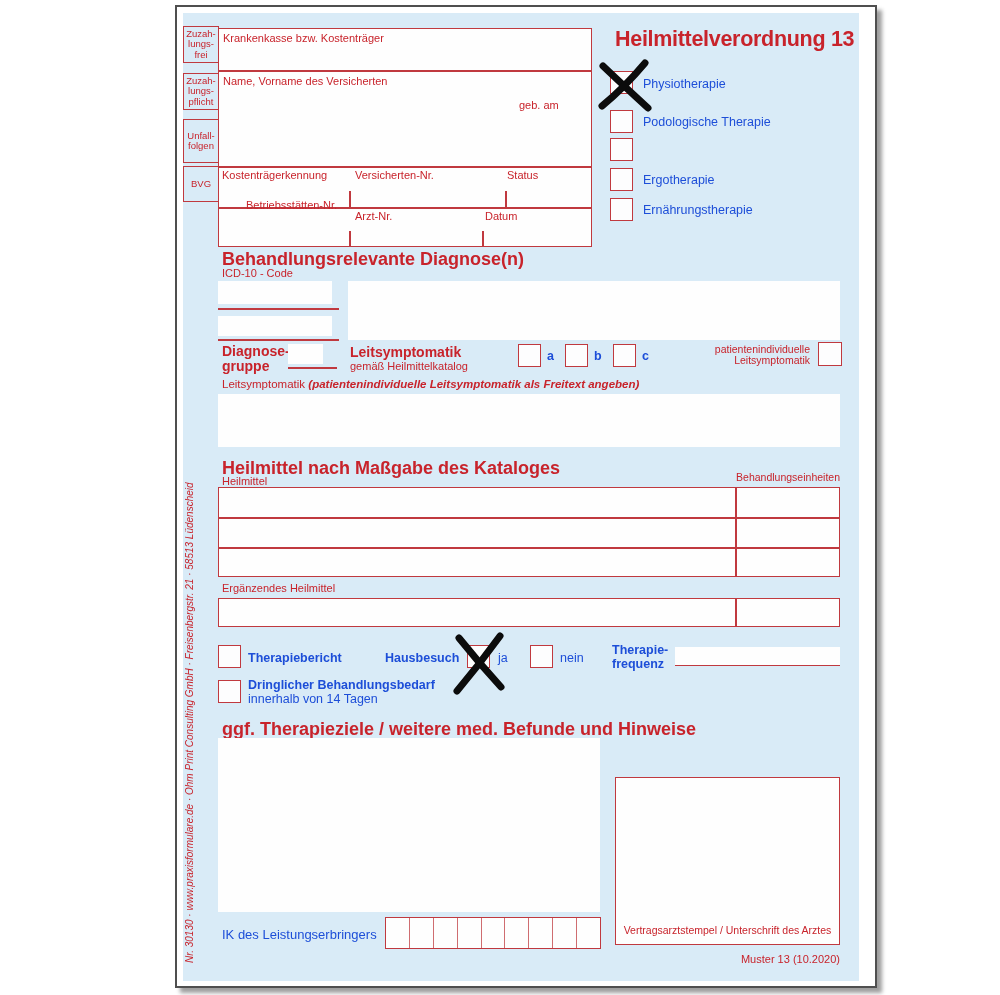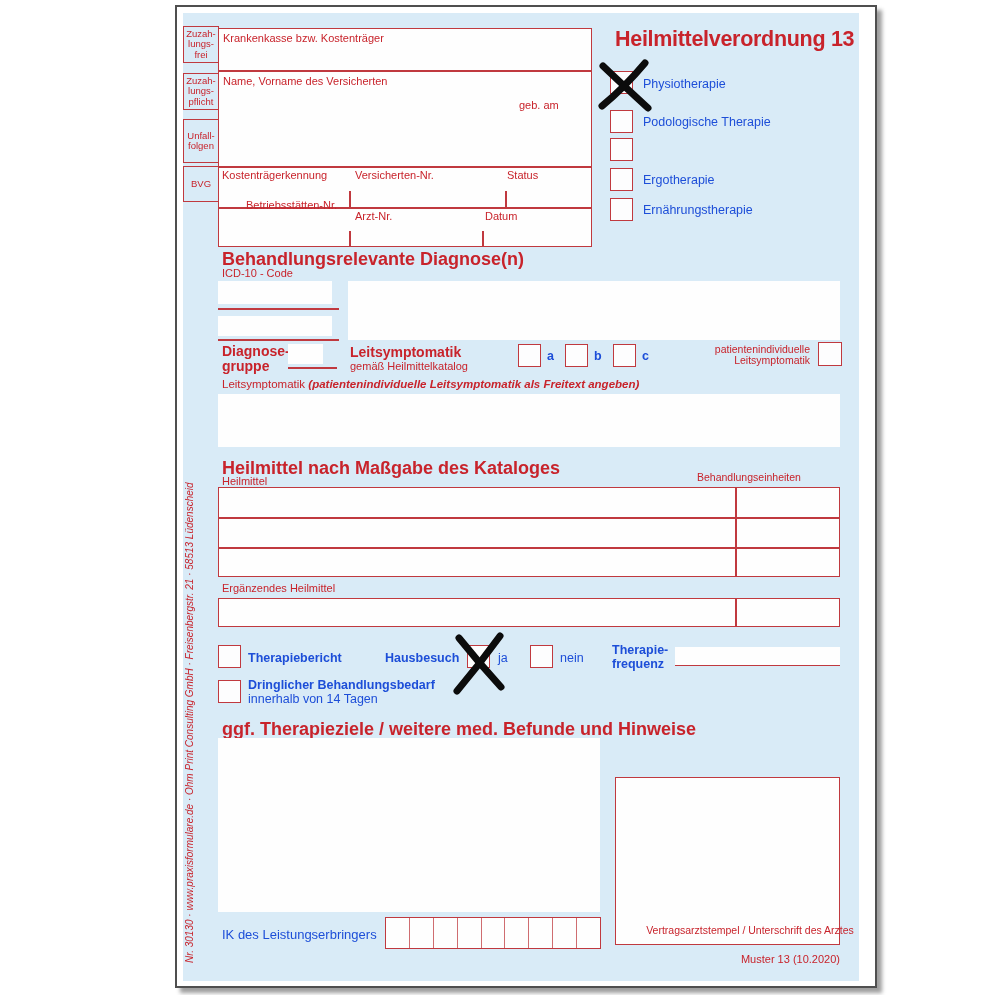--- a/index.html
+++ b/index.html
@@ -136,21 +136,21 @@
     <div class="cb" style="left:641px;top:335px;width:24px;height:24px;"></div>
 
     <div class="lbl" style="left:45px;top:371px;font-size:11.5px;">
       <span>Leitsymptomatik</span>
       <span class="b i">(patientenindividuelle Leitsymptomatik als Freitext angeben)</span>
     </div>
     <div class="fld" style="left:41px;top:387px;width:622px;height:53px;"></div>
 
     <div class="head" style="left:45px;top:454px;">Heilmittel nach Maßgabe des Kataloges</div>
     <div class="lbl" style="left:45px;top:468px;">Heilmittel</div>
-    <div class="lbl-sm" style="left:520px;top:465px;width:143px;text-align:left;">Behandlungseinheiten</div>
+    <div class="lbl-sm" style="left:520px;top:465px;width:143px;text-align:right;">Behandlungseinheiten</div>
 
     <div class="whitebox" style="left:41px;top:480px;width:622px;height:90px;"></div>
     <div class="hline" style="left:41px;top:510px;width:622px;"></div>
     <div class="hline" style="left:41px;top:540px;width:622px;"></div>
     <div class="table-vline" style="left:558px;top:480px;height:90px;"></div>
 
     <div class="lbl" style="left:45px;top:575px;">Ergänzendes Heilmittel</div>
     <div class="whitebox" style="left:41px;top:591px;width:622px;height:29px;"></div>
     <div class="table-vline" style="left:558px;top:591px;height:29px;"></div>
 
@@ -171,21 +171,21 @@
     </svg>
 
     <div class="cb" style="left:41px;top:673px;"></div>
     <div class="cb-lbl b" style="left:71px;top:671px;">Dringlicher Behandlungsbedarf</div>
     <div class="cb-lbl" style="left:71px;top:685px;">innerhalb von 14 Tagen</div>
 
     <div class="head" style="left:45px;top:715px;">ggf. Therapieziele / weitere med. Befunde und Hinweise</div>
     <div class="fld" style="left:41px;top:731px;width:382px;height:174px;"></div>
 
     <div class="whitebox" style="left:438px;top:770px;width:225px;height:168px;"></div>
-    <div class="lbl-sm" style="left:440px;top:918px;width:266px;text-align:center;">Vertragsarztstempel / Unterschrift des Arztes</div>
+    <div class="lbl-sm" style="left:440px;top:918px;width:221px;text-align:center;">Vertragsarztstempel / Unterschrift des Arztes</div>
 
     <div class="cb-lbl" style="left:45px;top:921px;font-size:13px;">IK des Leistungserbringers</div>
     <div class="ikgrid" style="left:208px;top:910px;width:216px;height:32px;">
         <div class="cell"></div>
         <div class="cell"></div>
         <div class="cell"></div>
         <div class="cell"></div>
         <div class="cell"></div>
         <div class="cell"></div>
         <div class="cell"></div>

